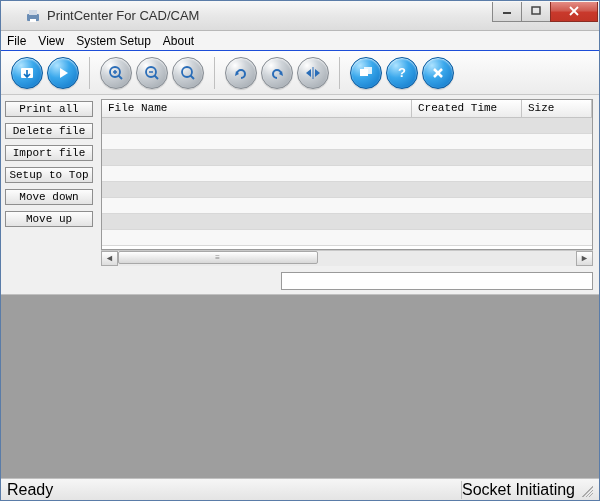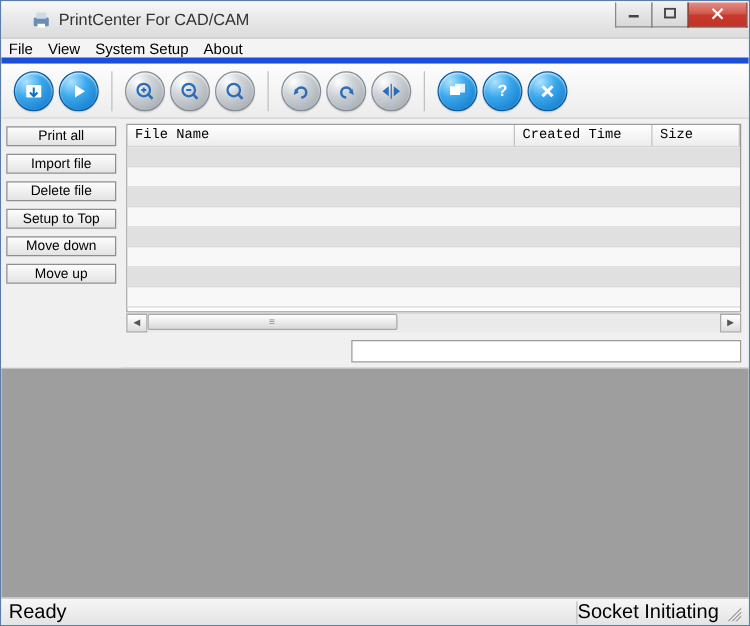--- a/index.html
+++ b/index.html
@@ -50,21 +50,21 @@
   border-color: #8a2c22;
 }
 .winbtn svg { display: block; }
 .menubar {
   height: 20px;
   background: #f4f4f4;
   display: flex;
   align-items: center;
   padding: 0 6px;
   gap: 12px;
-  border-bottom: 5px solid #1d4ed8;
+  border-bottom: 1px solid #1d4ed8;
   font-size: 12px;
 }
 .menubar span { cursor: default; }
 .toolbar {
   height: 44px;
   background: linear-gradient(to bottom, #fdfdfd, #ececec);
   border-bottom: 1px solid #c8c8c8;
   display: flex;
   align-items: center;
   padding: 0 6px;
@@ -104,21 +104,21 @@
   padding: 6px 4px;
   display: flex;
   flex-direction: column;
   gap: 6px;
   background: #f0f0f0;
 }
 .sidebtn {
   height: 16px;
   background: linear-gradient(to bottom, #fdfdfd, #e3e3e3);
   border: 1px solid #8e8e8e;
-  font-family: Liberation Sans, sans-serif;
+  font-family: Liberation Mono, monospace;
   font-size: 11px;
   display: flex; align-items: center; justify-content: center;
   cursor: default;
   white-space: nowrap;
   overflow: hidden;
 }
 .main {
   flex: 1;
   padding: 4px 6px 4px 4px;
   display: flex;
@@ -340,22 +340,22 @@
           <line x1="5" y1="5" x2="13" y2="13" stroke="#fff" stroke-width="2.5"></line>
           <line x1="13" y1="5" x2="5" y2="13" stroke="#fff" stroke-width="2.5"></line>
         </svg>
     </div>
   </div>
 </div>
 
 <div class="client">
   <div class="sidebar">
     <div class="sidebtn">Print all</div>
+    <div class="sidebtn">Delete file</div>
     <div class="sidebtn">Import file</div>
-    <div class="sidebtn">Delete file</div>
     <div class="sidebtn">Setup to Top</div>
     <div class="sidebtn">Move down</div>
     <div class="sidebtn">Move up</div>
   </div>
   <div class="main">
     <div class="table-wrap">
       <div class="thead">
         <div class="th th-file">File Name</div>
         <div class="th th-time">Created Time</div>
         <div class="th th-size">Size</div>

